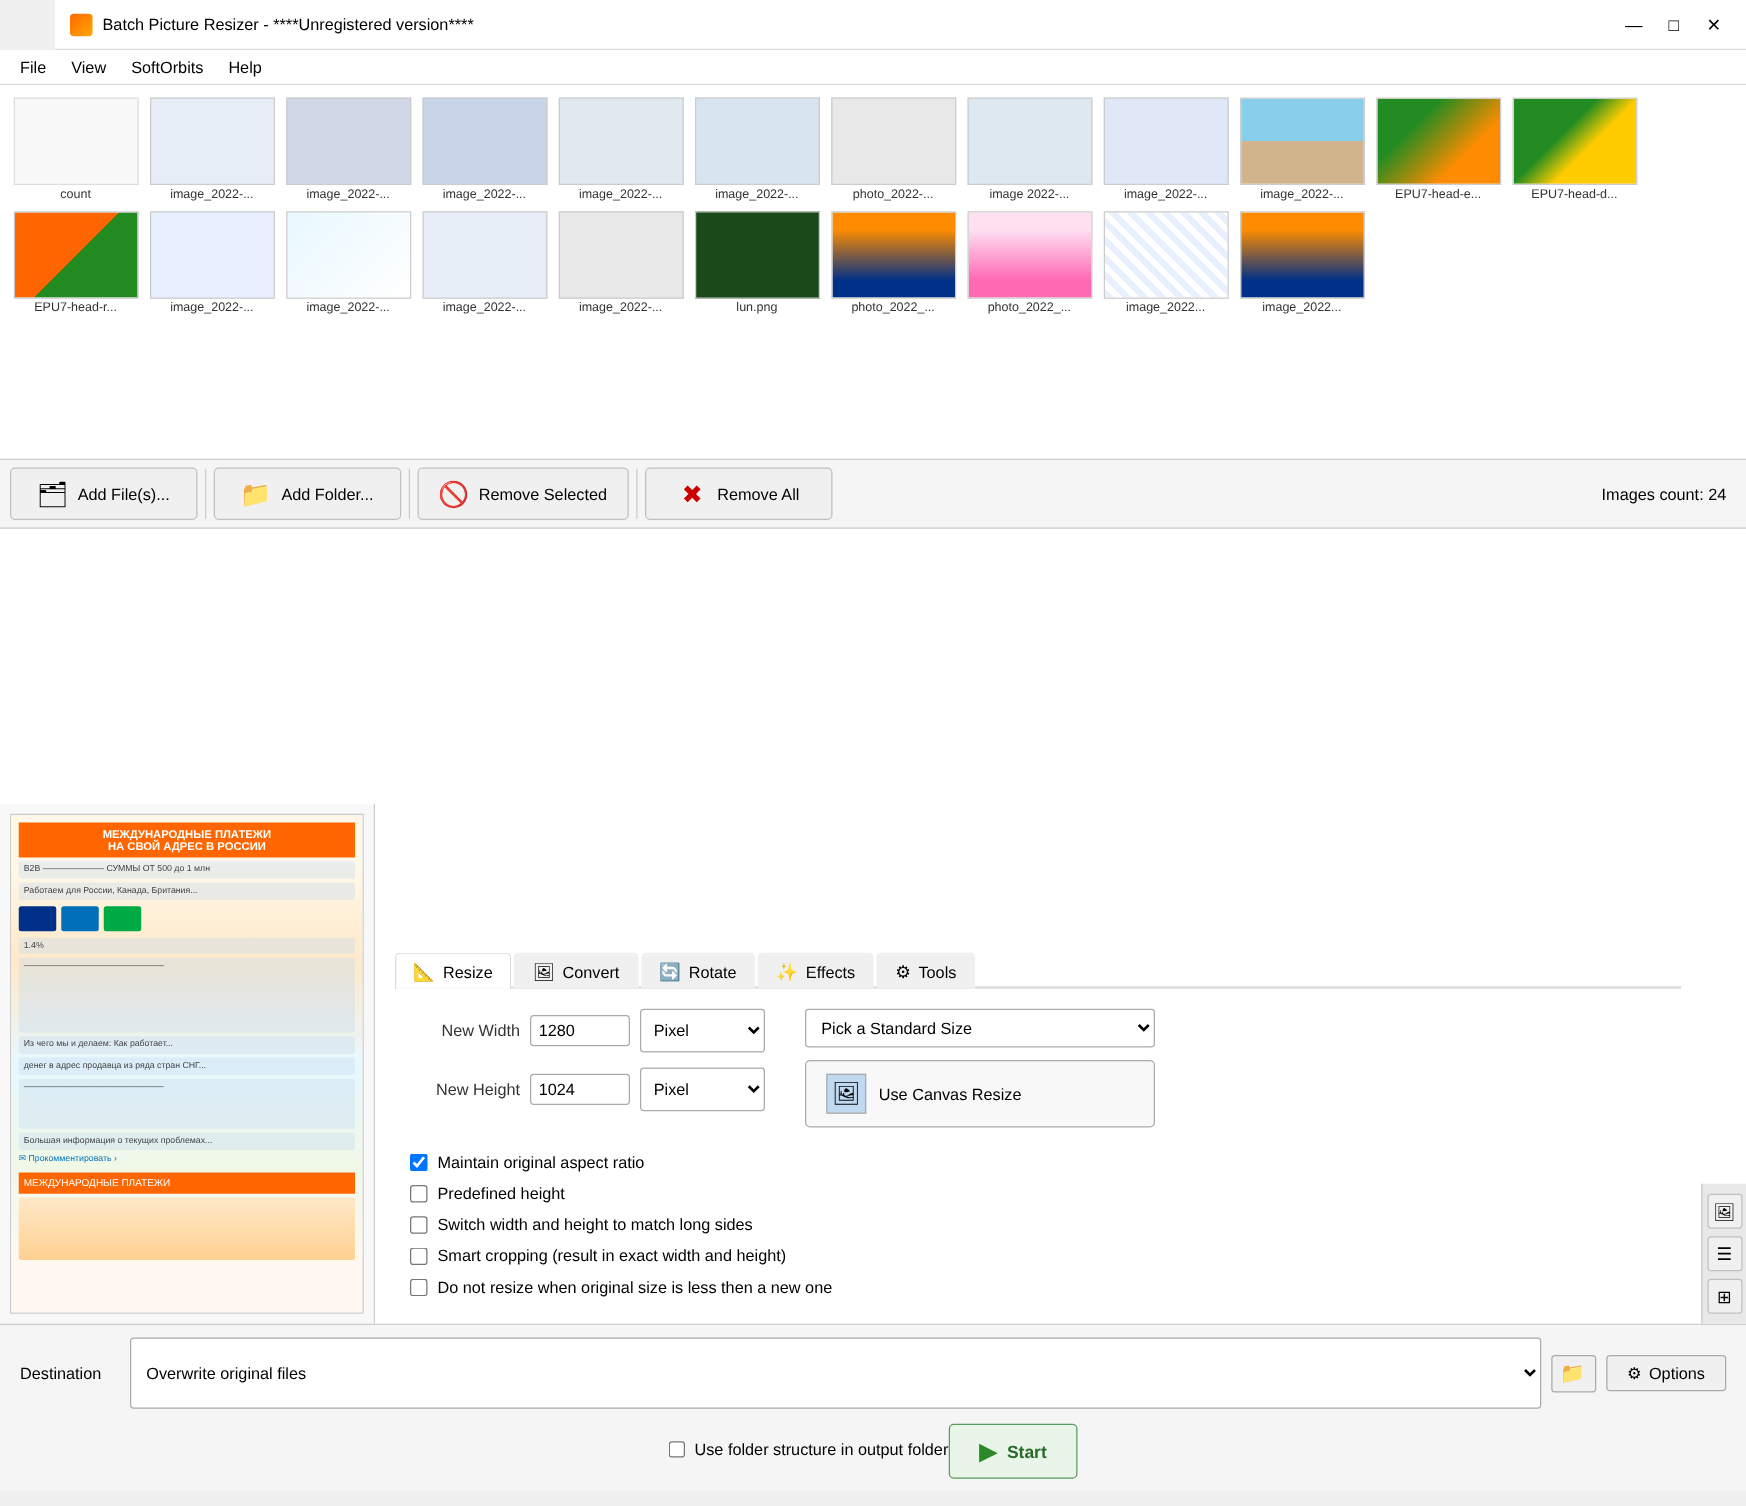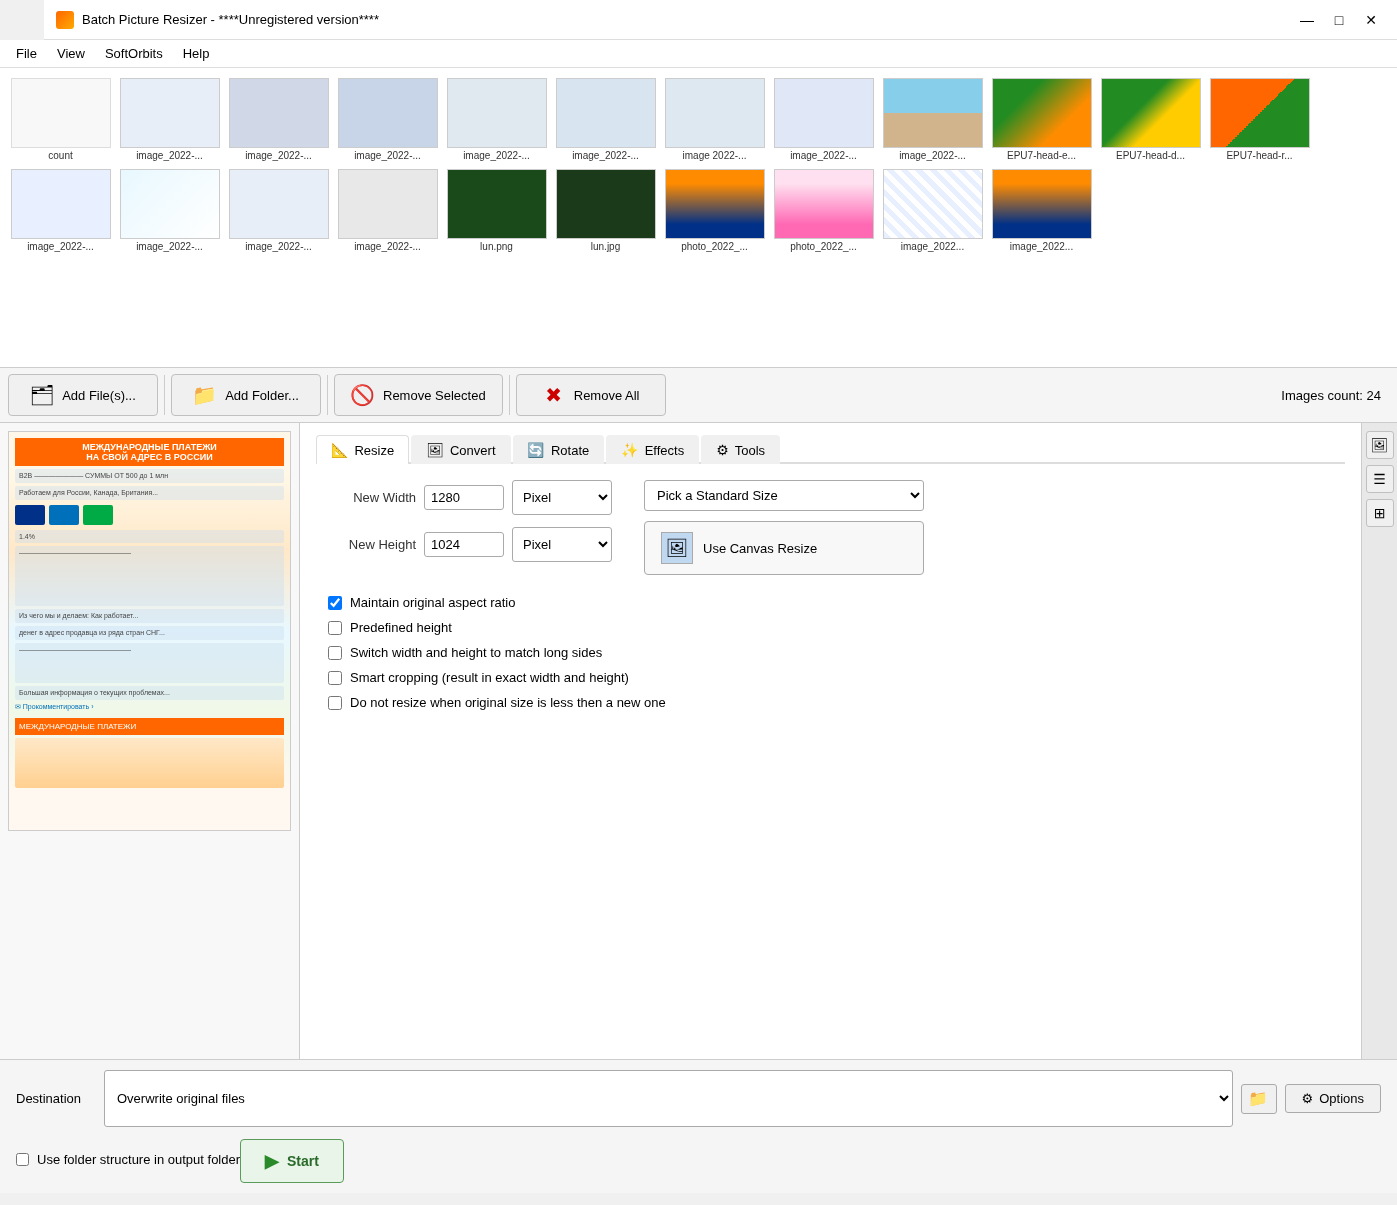--- a/index.html
+++ b/index.html
@@ -421,20 +421,24 @@
       </div>
       <div class="thumb-item">
         <div class="thumb-img thumb-6"></div>
         <div class="thumb-label">image_2022-...</div>
       </div>
       <div class="thumb-item">
         <div class="thumb-img thumb-7"></div>
         <div class="thumb-label">image_2022-...</div>
       </div>
       <div class="thumb-item">
+        <div class="thumb-img thumb-8"></div>
+        <div class="thumb-label">photo_2022-...</div>
+      </div>
+      <div class="thumb-item">
         <div class="thumb-img thumb-9"></div>
         <div class="thumb-label">image 2022-...</div>
       </div>
       <div class="thumb-item">
         <div class="thumb-img thumb-10"></div>
         <div class="thumb-label">image_2022-...</div>
       </div>
       <div class="thumb-item">
         <div class="thumb-img thumb-people"></div>
         <div class="thumb-label">image_2022-...</div>
@@ -463,24 +467,20 @@
         <div class="thumb-img thumb-3"></div>
         <div class="thumb-label">image_2022-...</div>
       </div>
       <div class="thumb-item">
         <div class="thumb-img thumb-8"></div>
         <div class="thumb-label">image_2022-...</div>
       </div>
       <div class="thumb-item">
         <div class="thumb-img thumb-circuit"></div>
         <div class="thumb-label">lun.png</div>
-      </div>
-      <div class="thumb-item">
-        <div class="thumb-img thumb-circuit2"></div>
-        <div class="thumb-label">lun.jpg</div>
       </div>
       <div class="thumb-item">
         <div class="thumb-img thumb-poster"></div>
         <div class="thumb-label">photo_2022_...</div>
       </div>
       <div class="thumb-item">
         <div class="thumb-img thumb-pink-poster"></div>
         <div class="thumb-label">photo_2022_...</div>
       </div>
       <div class="thumb-item">
@@ -509,21 +509,21 @@
       <span>Remove Selected</span>
     </button>
     <div class="toolbar-sep"></div>
     <button class="tool-btn">
       <div class="tool-btn-icon" style="font-size:20px; color:#cc0000;">✖</div>
       <span>Remove All</span>
     </button>
     <span class="images-count">Images count: 24</span>
   </div>
 
-  <div style="display:flex; flex:1; overflow:hidden;">
+  <div style="display:flex; flex:1; overflow:hidden;align-items:flex-end;">
 
     <div class="preview-panel">
       <div class="preview-img">
         <div class="preview-fake">
           <div style="background:#ff6600;color:white;padding:4px;font-weight:bold;font-size:9px;text-align:center;">МЕЖДУНАРОДНЫЕ ПЛАТЕЖИ<br>НА СВОЙ АДРЕС В РОССИИ</div>
           <div class="preview-text-block">B2B ——————— СУММЫ ОТ 500 до 1 млн</div>
           <div class="preview-text-block">Работаем для России, Канада, Британия...</div>
           <div style="display:flex;gap:4px;margin:2px 0;">
             <div style="width:30px;height:20px;background:#003087;border-radius:2px;"></div>
             <div style="width:30px;height:20px;background:#0070ba;border-radius:2px;"></div>
@@ -644,21 +644,21 @@
         <option>Overwrite original files</option>
         <option>Save to folder</option>
         <option>Save to subfolder</option>
       </select>
       <button class="dest-icon-btn" title="Browse">📁</button>
       <button class="options-btn">
         <span>⚙</span>
         <span>Options</span>
       </button>
     </div>
-    <div style="display:flex; justify-content:flex-start; align-items:center;">
+    <div style="display:flex; justify-content:center; align-items:center;">
       <div class="folder-checkbox-row">
         <input type="checkbox" id="folder-structure" style="">
         <label for="folder-structure">Use folder structure in output folder</label>
       </div>
       <button class="start-btn">
         <span style="color:#2a8a2a; font-size:18px;">▶</span>
         <span>Start</span>
       </button>
     </div>
   </div>

